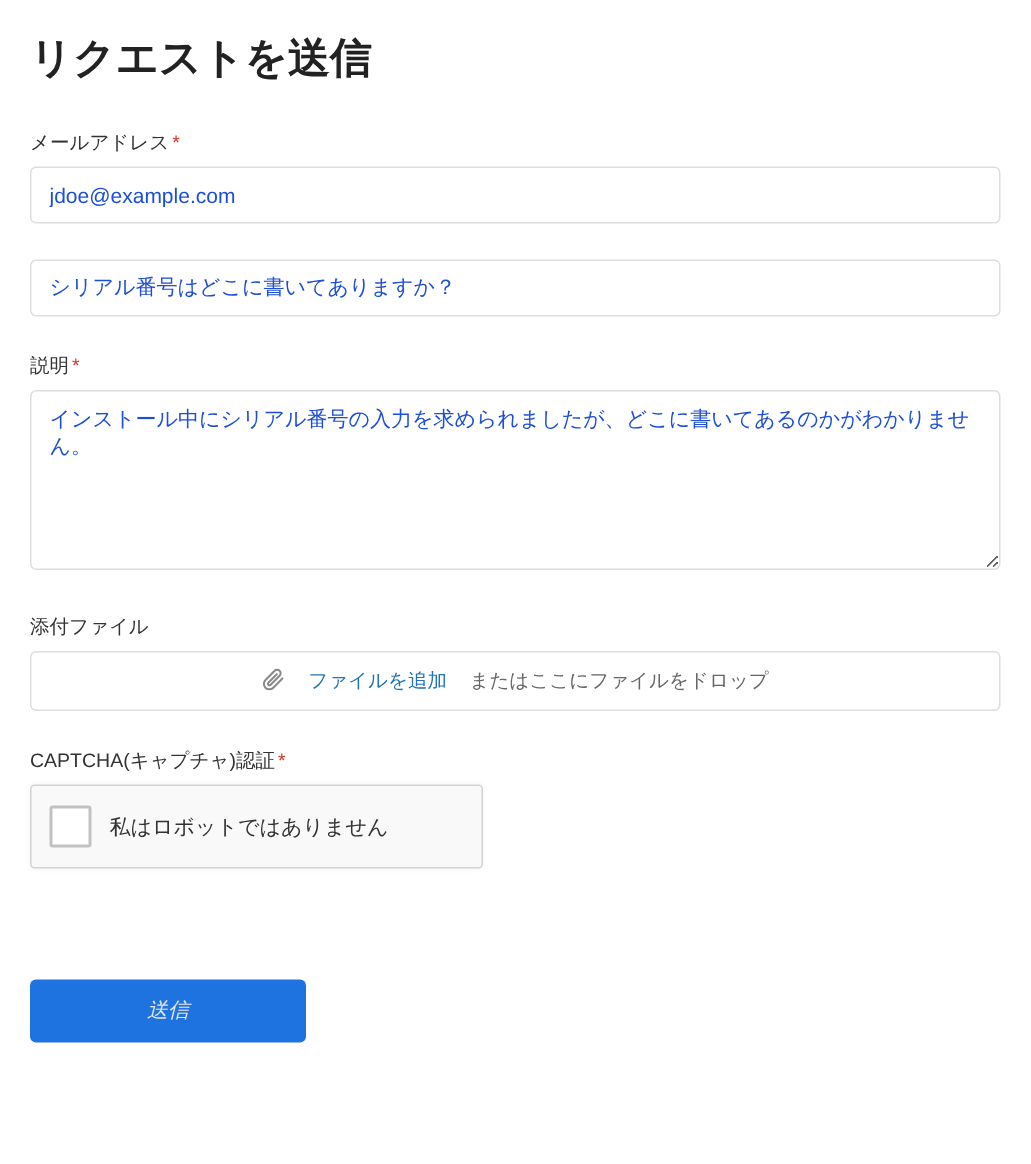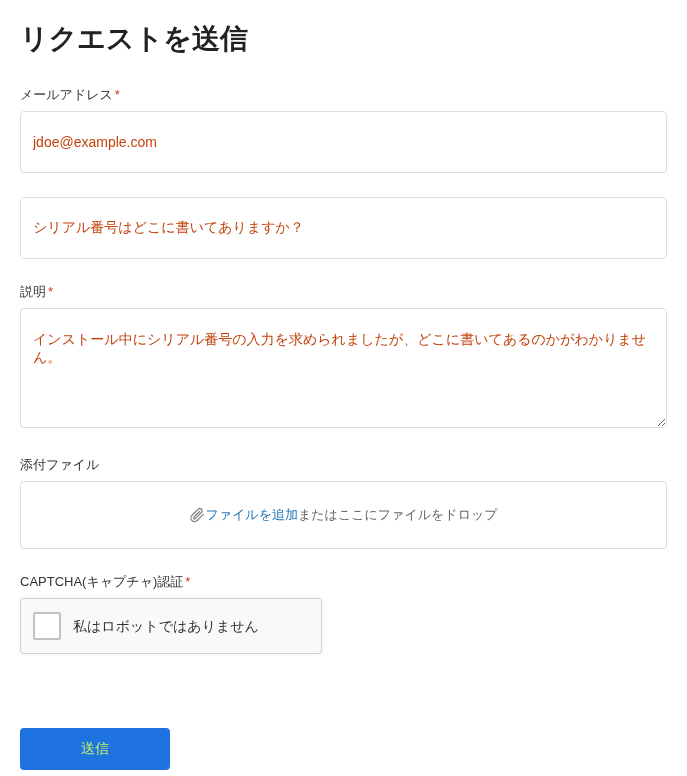--- a/index.html
+++ b/index.html
@@ -21,40 +21,40 @@
       font-size: 13px;
       color: #333;
       margin-bottom: 7px;
       display: block;
     }
     .required { color: #d93025; margin-left: 2px; }
     .input, .textarea {
       width: 100%;
       border: 1px solid #ddd;
       border-radius: 4px;
-      padding: 22px 12px;
+      padding: 10px 12px;
       font-size: 14px;
       font-family: inherit;
-      color: #c2410c;
+      color: #1d4ed8;
       background: #fff;
     }
     .textarea {
       min-height: 120px;
       resize: vertical;
     }
     .dropzone {
       border: 1px solid #ddd;
       border-radius: 4px;
-      padding: 24px;
+      padding: 10px;
       display: flex;
-      align-items: center;
+      align-items: flex-start;
       justify-content: center;
       font-size: 13px;
       color: #666;
-      gap: 0;
+      gap: 15px;
     }
     .dropzone .link { color: #1f73b7; }
     .paperclip-icon {
       fill: #888;
       width: 16px;
       height: 16px;
     }
     .recaptcha-box {
       width: 302px;
       height: 56px;
@@ -98,27 +98,28 @@
       font-size: 10px;
       color: #555;
     }
     .recaptcha-terms {
       font-size: 8px;
       color: #999;
     }
     .submit-btn {
       margin-top: 50px;
       background: #1f73e0;
-      color: #bef264;
+      color: #e5e5e5;
       border: none;
       border-radius: 4px;
-      width: 150px;
+      width: 184px;
       padding: 12px 0;
       font-size: 14px;
       cursor: pointer;
+      font-style: italic;
     }
   </style>
 </head>
 <body>
 
 
 
 <h1>リクエストを送信</h1>
 
 <div class="field">

